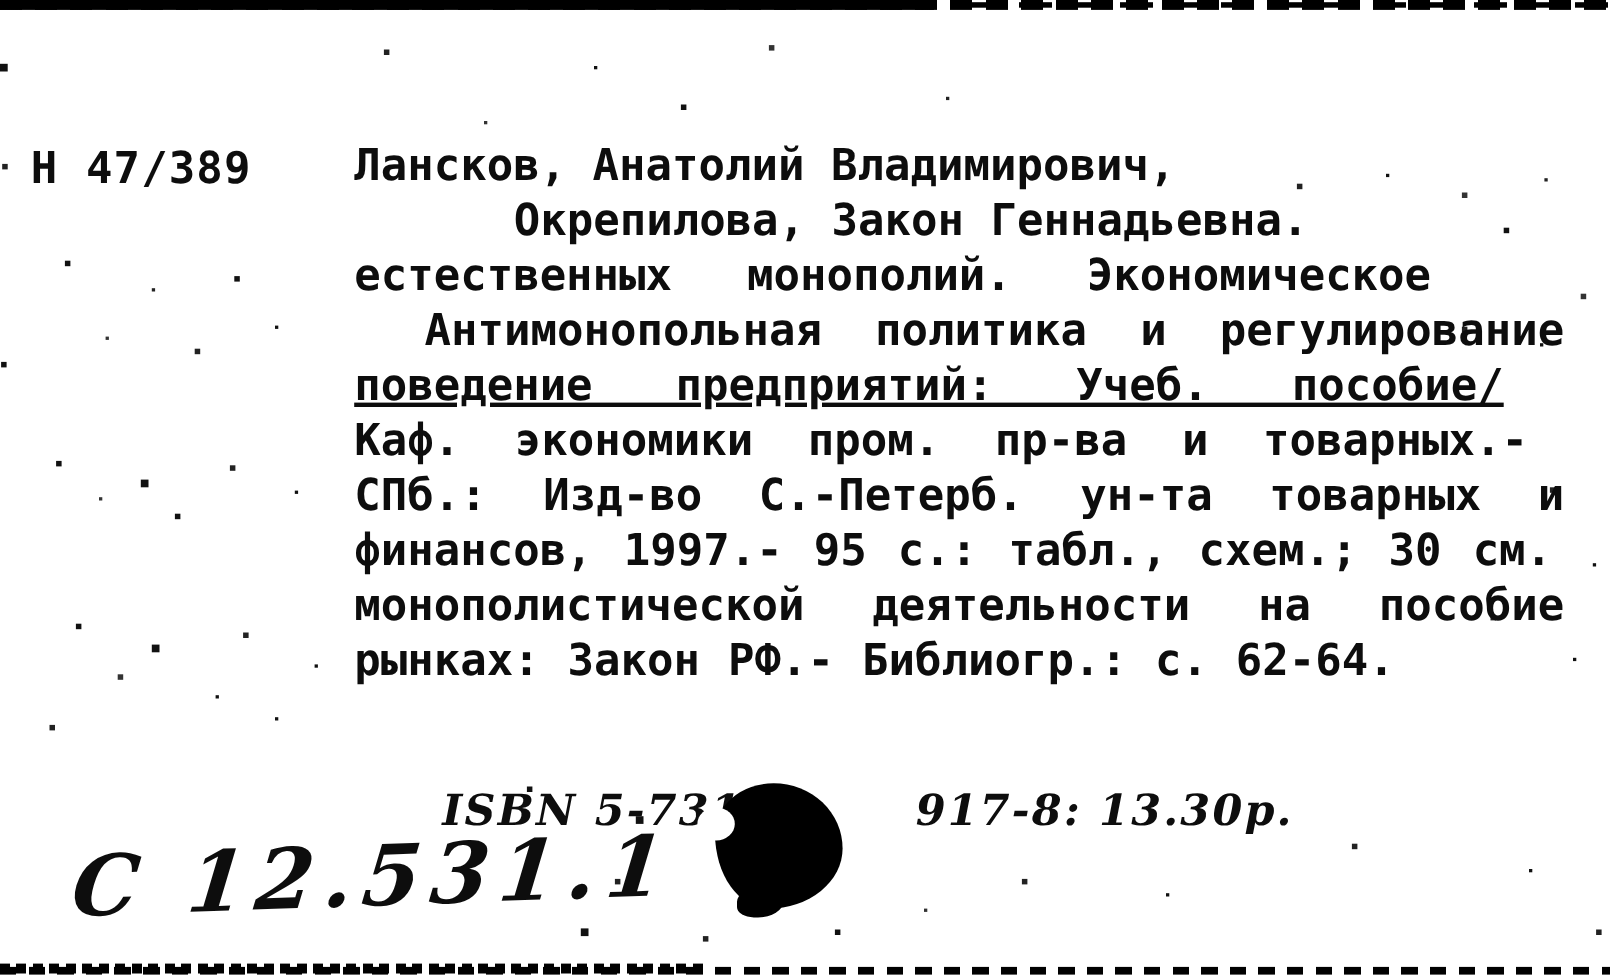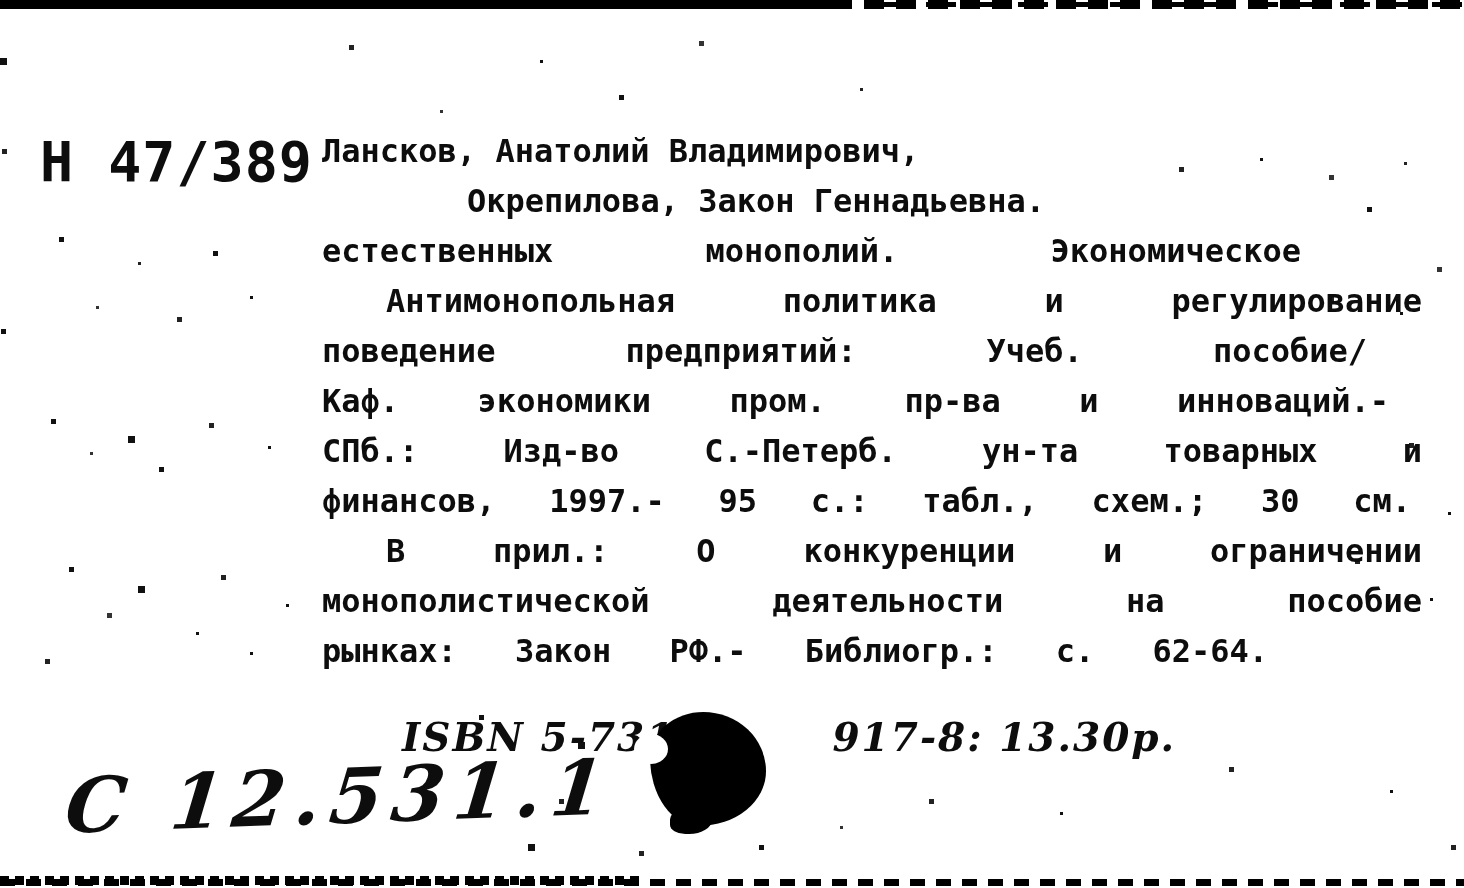--- a/index.html
+++ b/index.html
@@ -26,35 +26,35 @@
   .edge-bottom {
     position:absolute; left:0; bottom:2px; width:1464px; height:7px;
     background-image:repeating-linear-gradient(90deg,#000 0 15px,transparent 15px 26px);
   }
   .edge-bottom2 {
     position:absolute; left:0; bottom:3px; width:640px; height:9px;
     background-image:repeating-linear-gradient(90deg,#000 0 9px,transparent 9px 15px);
   }
   
   .call-number {
-    position:absolute; left:40px; top:130px;
-    font-size:55px; font-weight:bold; letter-spacing:1px;
+    position:absolute; left:28px; top:130px;
+    font-size:40px; font-weight:bold; letter-spacing:1px;
     white-space:nowrap;
   }
   .text-block {
     position:absolute; left:322px; top:126px; width:1100px;
   }
   .line {
     height:50px; line-height:50px;
-    font-size:32px; font-weight:bold;
+    font-size:40px; font-weight:bold;
     white-space:normal;
   }
   .j { text-align:justify; text-align-last:justify; }
   .indent { text-indent:64px; }
-  .w89 { width:89%; } .w95 { width:95%; } .w97 { width:97%; }
+  .w89 { width:89%; } .w95 { width:95%;text-decoration:underline; } .w97 { width:97%; }
   .w99 { width:99%; } .w86 { width:86%; }
   .author2 { text-indent:145px; }
   
   .isbn-line {
     position:absolute; left:402px; top:714px;
     display:flex; gap:128px;
     font-family:"DejaVu Serif", serif; font-style:italic;
     font-size:39px; font-weight:bold; letter-spacing:2px;
     white-space:nowrap;
   }
@@ -119,24 +119,23 @@
   <div class="speckles2"></div>
 
   <div class="call-number">Н 47/389</div>
 
   <div class="text-block">
     <div class="line author1">Лансков, Анатолий Владимирович,</div>
     <div class="line author2">Окрепилова, Закон Геннадьевна.</div>
     <div class="line j w89">естественных монополий. Экономическое</div>
     <div class="line j indent">Антимонопольная политика и регулирование</div>
     <div class="line j w95">поведение предприятий: Учеб. пособие/</div>
-    <div class="line j w97">Каф. экономики пром. пр-ва и инноваций.-</div>
+    <div class="line j w97">Каф. экономики пром. пр-ва и товарных.-</div>
     <div class="line j">СПб.: Изд-во С.-Петерб. ун-та товарных и</div>
     <div class="line j w99">финансов, 1997.- 95 с.: табл., схем.; 30 см.</div>
-    <div class="line j indent">В прил.: О конкуренции и ограничении</div>
     <div class="line j">монополистической деятельности на пособие</div>
     <div class="line j w86">рынках: Закон РФ.- Библиогр.: с. 62-64.</div>
   </div>
 
   <div class="isbn-line">
     <span>ISBN 5-7310</span>
     <span>917-8: 13.30р.</span>
   </div>
 
   <div class="ink-blot"></div>

